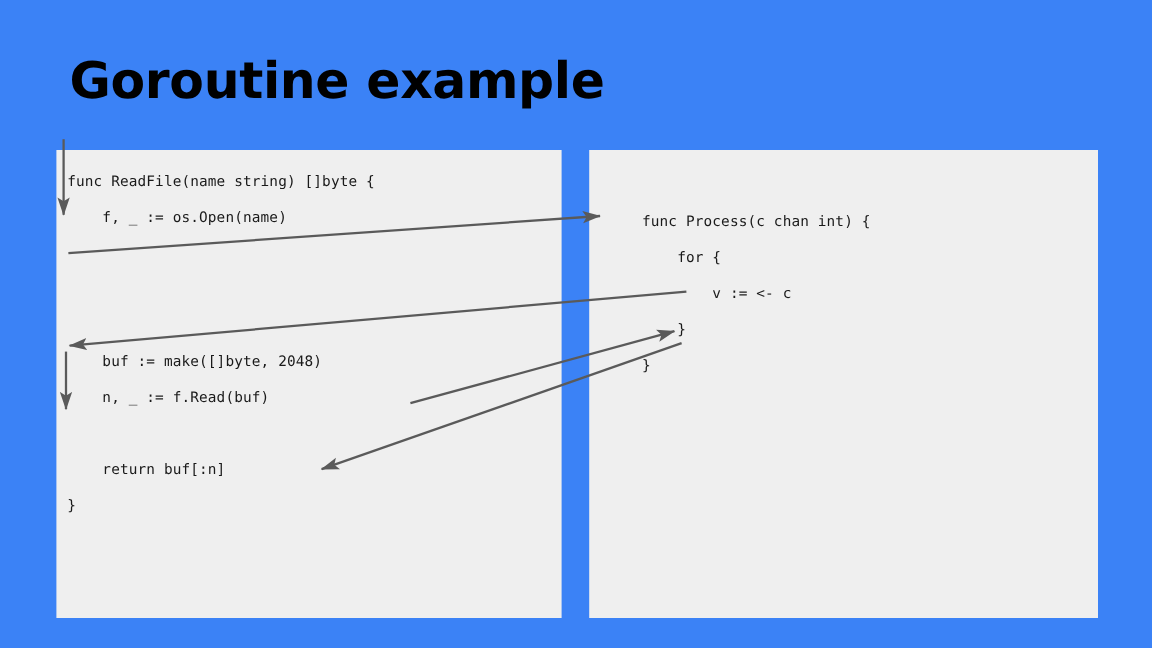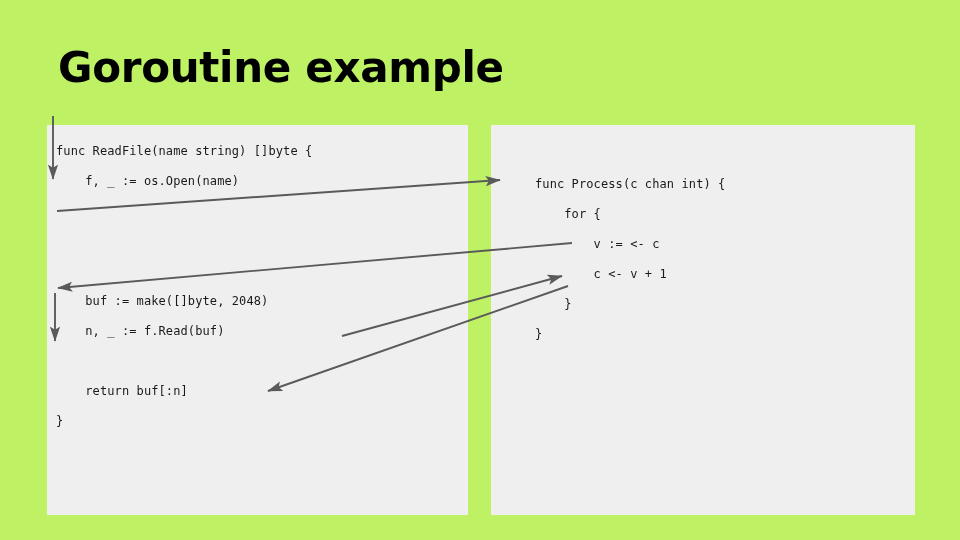--- a/index.html
+++ b/index.html
@@ -90,31 +90,31 @@
     left: 0;
     top: 0;
     width: 960px;
     height: 540px;
     pointer-events: none;
   }
 </style>
 </head>
 <body>
 
-<div id="slide" style="background: #bef264;">
+<div id="slide" style="background: #3b82f6;">
 
   <div id="slide-title">Goroutine example</div>
 
   <div id="panel-left" class="code-panel" style="background: rgb(239, 239, 239);"></div>
 
   <div id="panel-right" class="code-panel" style="background: rgb(239, 239, 239);"></div>
 
   <div id="code-left" class="code-block" style="color: rgb(26, 26, 26);"><span class="code-line">func ReadFile(name string) []byte {</span><span class="code-line">    f, _ := os.Open(name)</span><span class="code-line">&nbsp;</span><span class="code-line">&nbsp;</span><span class="code-line">&nbsp;</span><span class="code-line">    buf := make([]byte, 2048)</span><span class="code-line">    n, _ := f.Read(buf)</span><span class="code-line">&nbsp;</span><span class="code-line">    return buf[:n]</span><span class="code-line">}</span></div>
 
-  <div id="code-right" class="code-block" style="color: rgb(26, 26, 26); margin-left: 32px;"><span class="code-line">func Process(c chan int) {</span><span class="code-line">    for {</span><span class="code-line">        v := &lt;- c</span><span class="code-line">        c &lt;- v + 1</span><span class="code-line">    }</span><span class="code-line">}</span></div>
+  <div id="code-right" class="code-block" style="color: rgb(26, 26, 26); margin-left: 32px;"><span class="code-line">func Process(c chan int) {</span><span class="code-line">    for {</span><span class="code-line">        v := &lt;- c</span><span class="code-line">    }</span><span class="code-line">}</span></div>
 
   <svg id="arrow-layer" viewBox="0 0 960 540" width="960" height="540">
     <defs>
       <marker id="ahead" markerWidth="9" markerHeight="9" refX="7.6" refY="3.1" orient="auto" markerUnits="strokeWidth">
         <path d="M0,0.4 L8,3.1 L0,5.8 L1.7,3.1 Z" fill="#5a5a5a"></path>
       </marker>
     </defs>
     <g id="arrow-group" stroke="#5a5a5a" stroke-width="1.9" fill="none" stroke-linecap="butt" marker-end="url(#ahead)">
         <line x1="53" y1="116" x2="53" y2="179"></line>
         <line x1="57" y1="211" x2="500" y2="180"></line>

